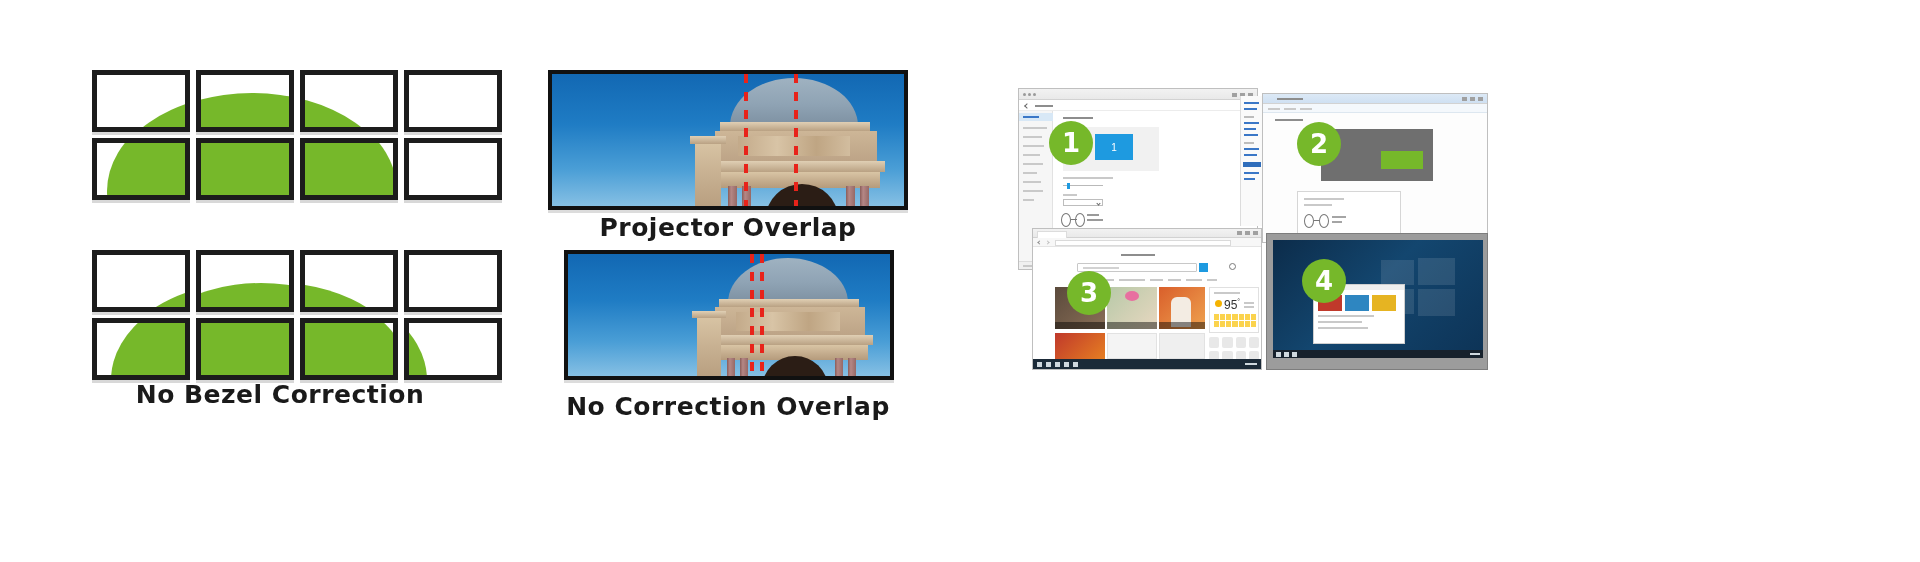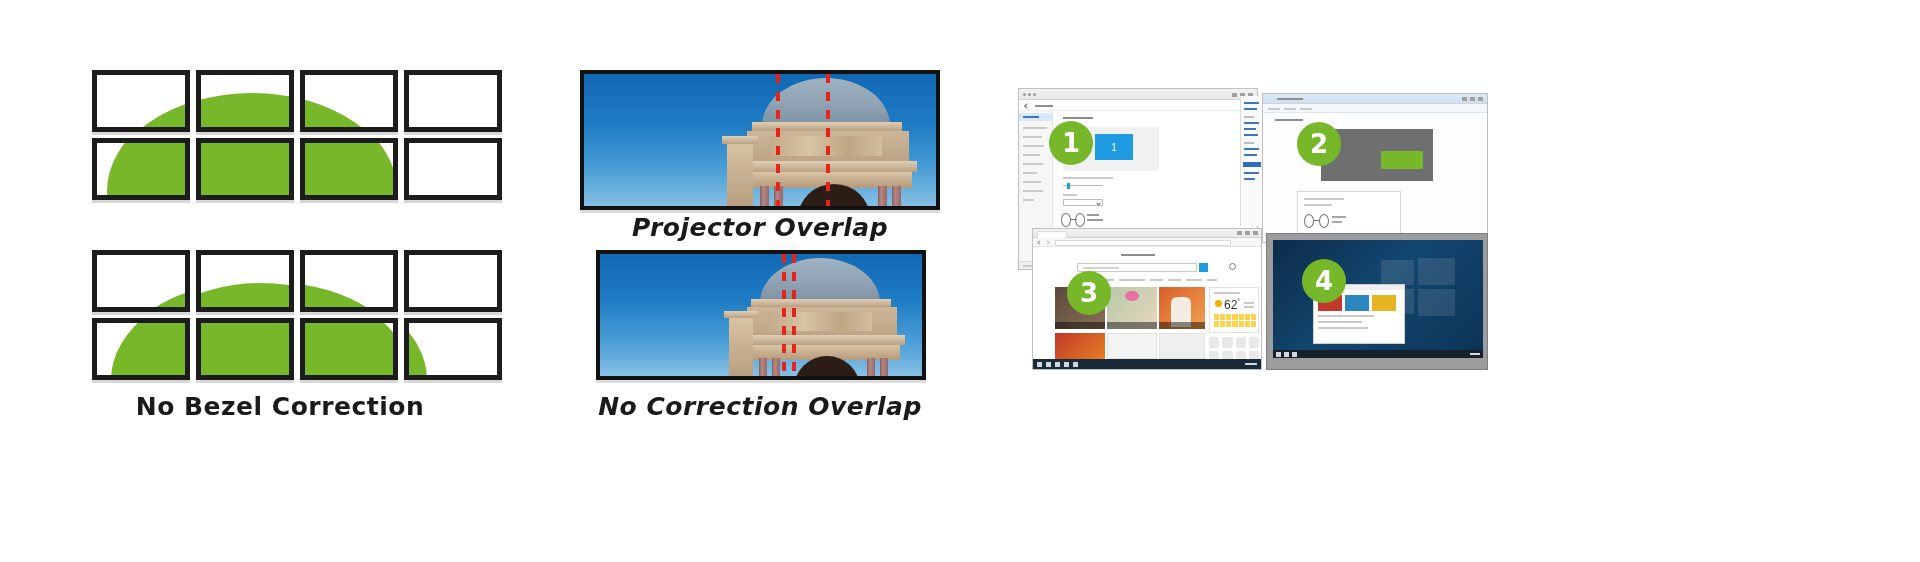--- a/index.html
+++ b/index.html
@@ -279,24 +279,24 @@
           <div class="blob" style="left:-162px;top:-38px;width:268px;height:190px;"></div>
         </div>
       </div>
       <div class="monitor" style="left:312px;top:68px;width:98px;height:62px;">
         <div class="screen">
           <div class="blob" style="left:-250px;top:-38px;width:268px;height:190px;"></div>
         </div>
       </div>
     </div>
 
-    <div class="caption" style="left:0;top:392px;width:560px;">No Bezel Correction</div>
+    <div class="caption" style="left:0;top:380px;width:560px;">No Bezel Correction</div>
   </div>
 
-  <div class="abs" style="left:560px;top:0;width:420px;height:562px;font-style:italic;">
+  <div class="abs" style="left:528px;top:0;width:420px;height:562px;">
 
     <div class="projector" style="left:20px;top:70px;width:360px;height:140px;">
       <div class="photo">
 
         <div class="dome" style="left:178px;top:4px;width:128px;height:48px;"></div>
 
         <div class="cornice" style="left:168px;top:48px;width:150px;height:9px;"></div>
 
         <div class="frieze" style="left:163px;top:57px;width:162px;height:30px;"></div>
 
@@ -493,21 +493,21 @@
         </div>
         <div class="tile" style="left:126px;top:40px;width:46px;height:42px;background:linear-gradient(135deg,#d95f2b,#efa24f);">
           <div class="abs" style="left:12px;top:10px;width:20px;height:30px;background:#f3ece3;border-radius:6px 6px 0 0;"></div>
           <div class="tile-cap"></div>
         </div>
 
         <div class="wx-card" style="left:176px;top:40px;width:50px;height:46px;">
           <div class="line" style="left:4px;top:4px;width:26px;"></div>
           <div class="wx-sun" style="left:5px;top:12px;"></div>
           <div class="wx-temp" style="left:14px;top:10px;font-size:12px;">
-            <span>62</span><span style="font-size:7px;vertical-align:super;">°</span>
+            <span>95</span><span style="font-size:7px;vertical-align:super;">°</span>
           </div>
           <div class="line" style="left:34px;top:14px;width:10px;"></div>
           <div class="line" style="left:34px;top:18px;width:10px;"></div>
           <div class="wx-grid" style="left:4px;top:26px;width:42px;">
             <div class="wx-cell"></div>
               <div class="wx-cell"></div>
               <div class="wx-cell"></div>
               <div class="wx-cell"></div>
             <div class="wx-cell"></div>
               <div class="wx-cell"></div>

